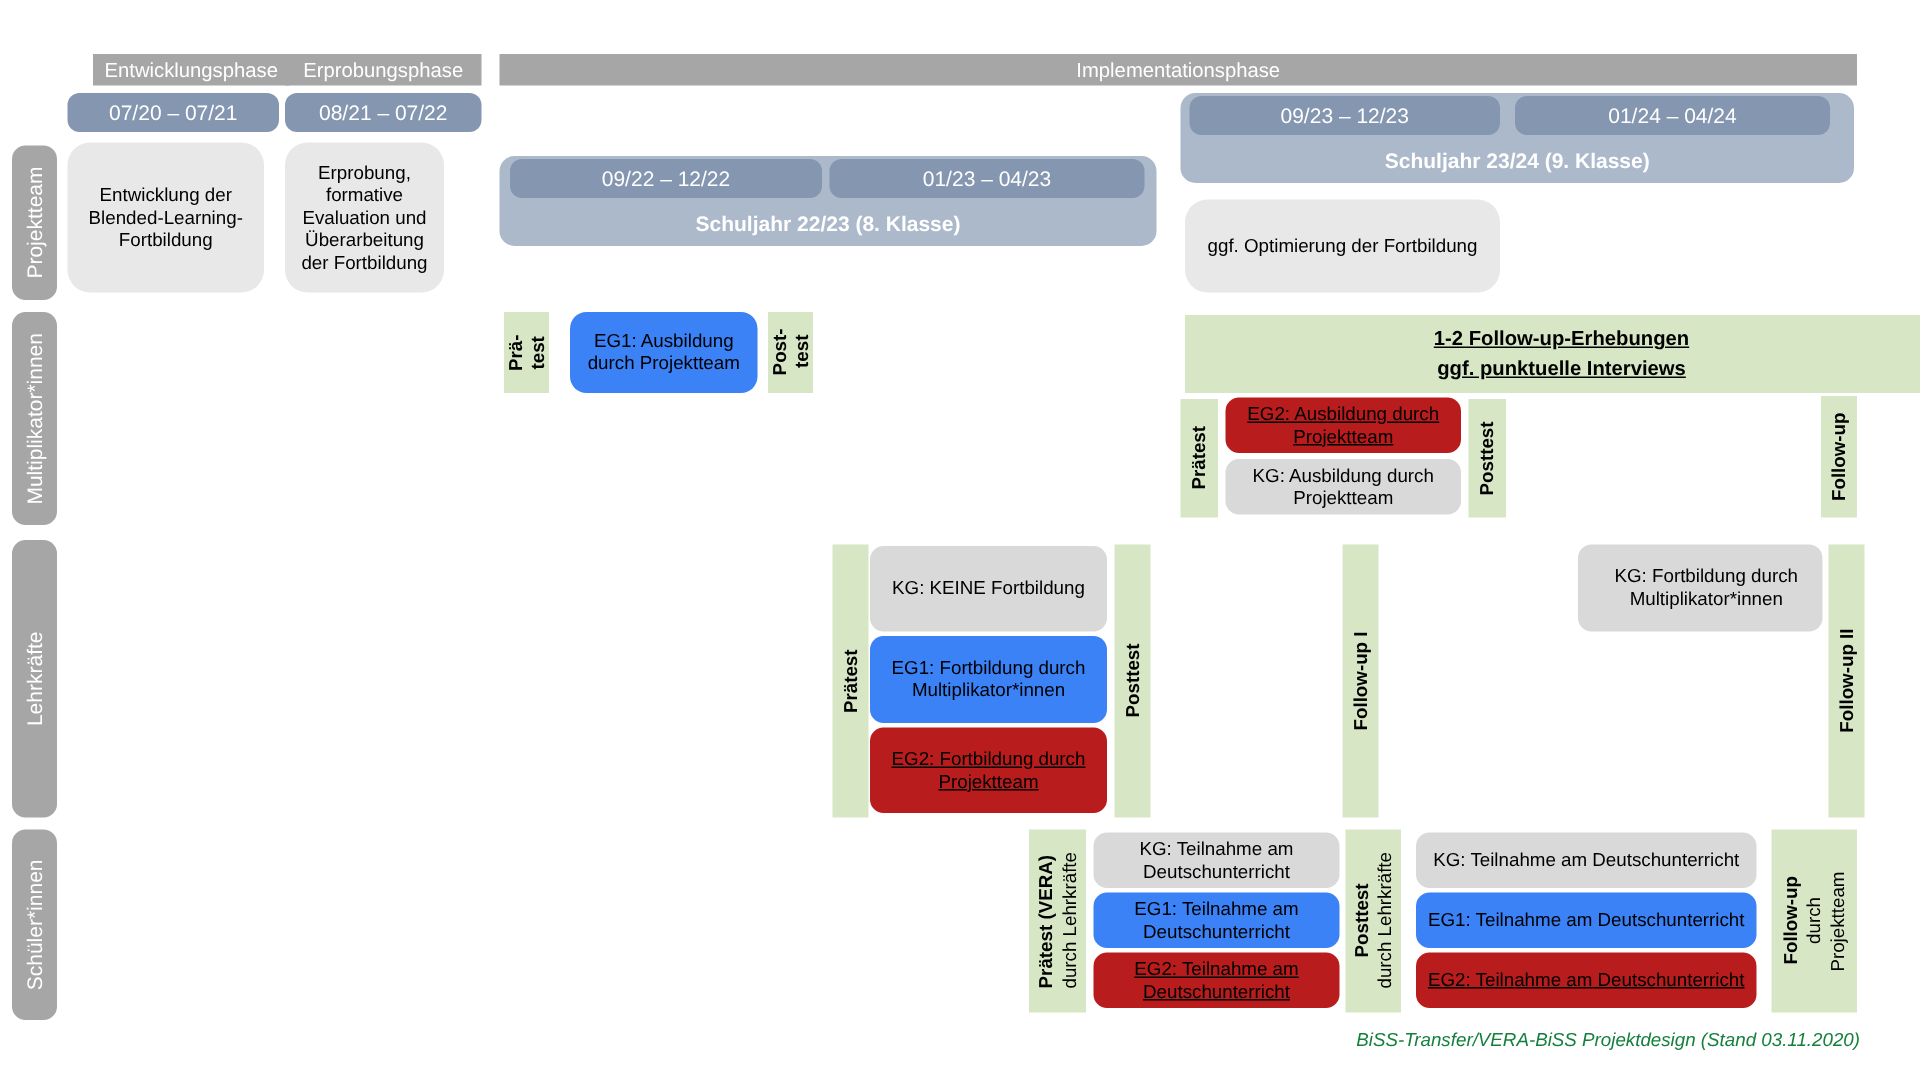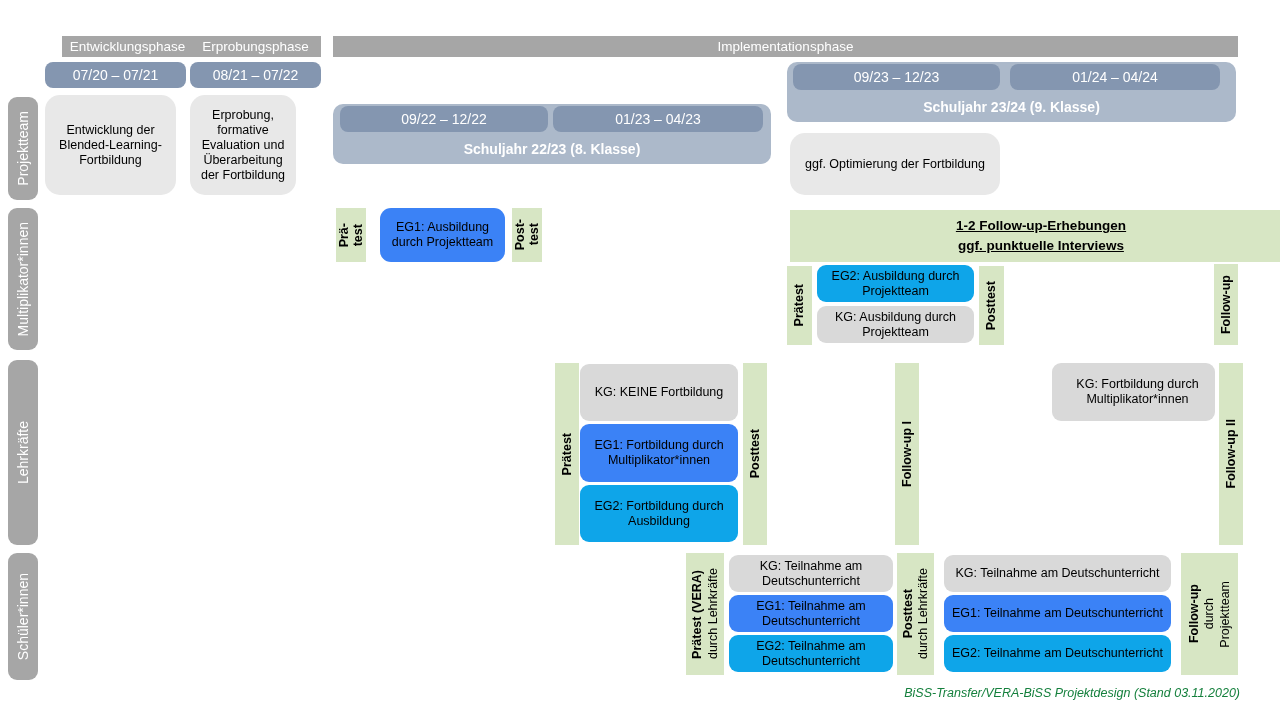--- a/index.html
+++ b/index.html
@@ -16,21 +16,21 @@
   .band-label{ position:absolute; left:0; right:0; bottom:7px; text-align:center;
                color:#fff; font-weight:bold; font-size:14px; }
 
   .row-label { background:#A6A6A6; border-radius:9px; color:#fff; }
   .row-label .vtext { font-weight:normal; font-size:14px; }
 
   .box { border-radius:9px; font-size:12.5px; line-height:1.2; padding:2px 8px; }
   .bigbox { background:#E8E8E8; border-radius:15px; }
   .kg  { background:#D9D9D9; }
   .eg1 { background:#3b82f6; }
-  .eg2 { background:#0ea5e9; }
+  .eg2 { background:#b91c1c;text-decoration:underline; }
   .green { background:#D7E6C4; }
 
   .greenbox-label { font-weight:bold; font-size:13.5px; white-space:pre-line; line-height:1.45; }
 
   .vbar { display:flex; align-items:center; justify-content:center; }
   .vtext {
     writing-mode:vertical-rl; transform:rotate(180deg);
     text-align:center; white-space:pre-line;
     font-weight:bold; font-size:12.5px; line-height:1.15;
   }
@@ -104,21 +104,21 @@
   </div>
   <div class="abs vbar green" style="left:1214px; top:264px; width:24px; height:81px;">
     <span class="vtext">Follow-up</span>
   </div>
 
   <div class="abs vbar green" style="left:555px; top:363px; width:24px; height:182px;">
     <span class="vtext">Prätest</span>
   </div>
   <div class="abs flexc box kg" style="left:580px; top:364px; width:158px; height:57px;">KG: KEINE Fortbildung</div>
   <div class="abs flexc box eg1" style="left:580px; top:424px; width:158px; height:58px;">EG1: Fortbildung durch Multiplikator*innen</div>
-  <div class="abs flexc box eg2" style="left:580px; top:485px; width:158px; height:57px;">EG2: Fortbildung durch Ausbildung</div>
+  <div class="abs flexc box eg2" style="left:580px; top:485px; width:158px; height:57px;">EG2: Fortbildung durch Projektteam</div>
   <div class="abs vbar green" style="left:743px; top:363px; width:24px; height:182px;">
     <span class="vtext">Posttest</span>
   </div>
   <div class="abs vbar green" style="left:895px; top:363px; width:24px; height:182px;">
     <span class="vtext">Follow-up I</span>
   </div>
   <div class="abs flexc box kg" style="left:1052px; top:363px; width:163px; height:58px;padding-left:16px;">KG: Fortbildung durch Multiplikator*innen</div>
   <div class="abs vbar green" style="left:1219px; top:363px; width:24px; height:182px;">
     <span class="vtext">Follow-up II</span>
   </div>

